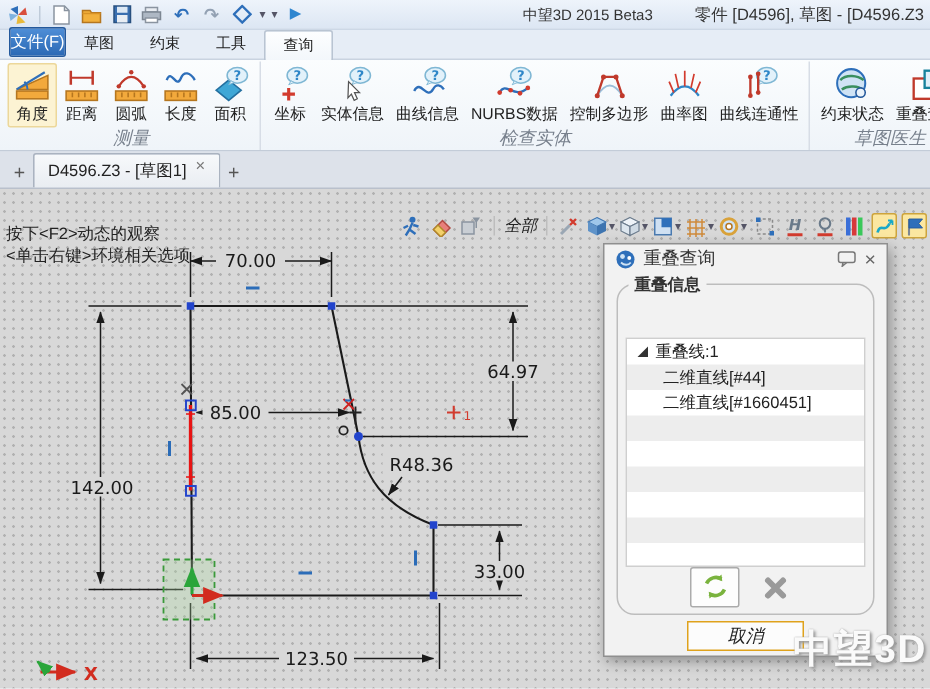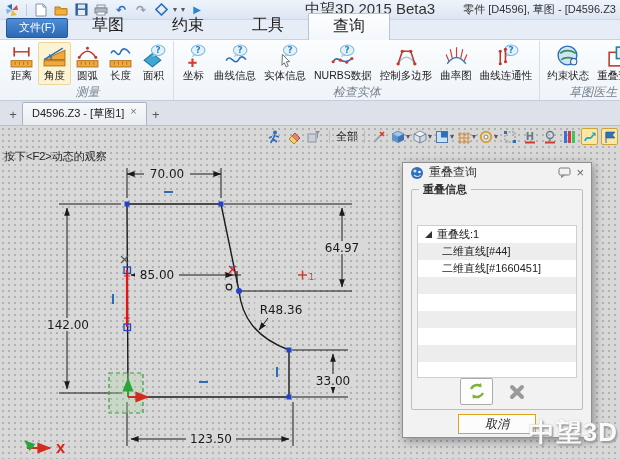--- a/index.html
+++ b/index.html
@@ -11,28 +11,28 @@
   .titlebar { height:20px; display:flex; align-items:center; padding:0 4px;
     background:linear-gradient(#eef4fb,#dce6f3); border-bottom:1px solid #cdd8e6; }
   .qat { display:flex; align-items:center; gap:4px; }
   .qat .qicon { width:16px; height:15px; display:flex; align-items:center; justify-content:center; }
   .qat .sep { width:1px; height:12px; background:#bfcbd9; margin:0 2px; }
   .glyph-btn { font-size:12px; line-height:12px; }
   .undo { color:#2e6fba; font-weight:bold; }
   .redo { color:#93a1b3; font-weight:bold; }
   .caret { font-size:8px; color:#556; }
   .play { color:#2e86d0; font-size:10px; }
-  .t-app { margin-left:auto; font-size:15px; color:#333; white-space:nowrap; }
+  .t-app { margin-left:auto; font-size:10px; color:#333; white-space:nowrap; }
   .t-doc { margin-left:28px; font-size:11px; color:#333; white-space:nowrap; overflow:hidden; flex:0 1 auto; }
 
   
   .menubar { height:19px; display:flex; align-items:flex-end; padding:0 0 0 6px; background:#e6edf6; }
   .file-btn { background:linear-gradient(#4f8ed6,#2b69b5); color:#fff; border:1px solid #24599c;
-    border-radius:2px; padding:1px 12px 2px; font-size:11px; margin-bottom:1px; }
-  .mtab { padding:2px 24px 3px; font-size:16px; color:#222; }
+    border-radius:2px; padding:1px 0 2px; font-size:11px; margin-bottom:1px; }
+  .mtab { padding:2px 12px 3px; font-size:10px; color:#222; }
   .mtab.active { background:linear-gradient(#fdfeff,#f3f7fb); border:1px solid #b9c4d2; border-bottom:none;
     border-radius:2px 2px 0 0; position:relative; top:1px; }
 
   
   .ribbon { height:62px; background:linear-gradient(#fbfdfe,#eff4f9); border-top:1px solid #c9d3e0;
     border-bottom:1px solid #c3ccd8; display:flex; align-items:stretch; padding:1px 2px 0; }
   .rgroup { display:flex; flex-direction:column; border-right:1px solid #d7dde6; padding:1px 3px 0; }
   .rbtns { display:flex; flex:1; align-items:flex-start; }
   .rbtn { display:flex; flex-direction:column; align-items:center; padding:1px 3px; border:1px solid transparent; border-radius:2px; }
   .rbtn.active { background:#fcf3d3; border-color:#ecd79a; }
@@ -49,34 +49,34 @@
 
   
   .canvas { position:relative; flex:1; background-color:#d8d8d8;
     background-image:radial-gradient(circle,#b1b1b1 0.8px,transparent 1px); background-size:6px 6px; overflow:hidden; }
   .hints { position:absolute; left:4px; top:23px; color:#222; font-size:11px; line-height:15px; }
   .sketch-svg { position:absolute; left:0; top:0; }
   .watermark { position:absolute; right:2px; bottom:9px; font-size:26px; font-weight:bold; letter-spacing:1px;
     color:rgba(255,255,255,.95); text-shadow:0 0 1px #9a9a9a,1.5px 1.5px 2px #9a9a9a; }
 
   
-  .ctoolbar { position:absolute; top:1px; right:2px; height:19px; display:flex; align-items:center; gap:3px; }
+  .ctoolbar { position:absolute; top:15px; right:2px; height:19px; display:flex; align-items:center; gap:3px;font-style:italic; }
   .cticon { width:17px; height:17px; display:flex; align-items:center; justify-content:center; border:1px solid transparent; border-radius:2px; }
   .cticon.sel { background:#fbe7a1; border-color:#cda43c; }
   .ctsep { width:1px; height:13px; background:#bdbdbd; margin:0 3px; }
   .ctdrop { display:flex; align-items:center; gap:1px; }
   .ctall { font-size:11px; color:#222; }
 
   
   .dialog { position:absolute; left:402px; top:36px; width:190px; height:276px; background:#f2f2f2;
     border:1px solid #8f8f8f; box-shadow:2px 3px 9px rgba(0,0,0,.35); display:flex; flex-direction:column; }
   .dlg-title { height:24px; display:flex; align-items:center; gap:5px; padding:0 7px; }
   .dlg-title .ttl { font-size:12px; color:#333; flex:1; }
   .dlg-close { color:#666; font-size:13px; }
-  .dlg-group { flex:1; margin:6px 8px 2px; border:1px solid #bdbdbd; border-radius:2px; position:relative;
+  .dlg-group { flex:1; margin:6px 8px 2px; border:1px solid #bdbdbd; border-radius:12px; position:relative;
     padding:10px 5px 4px; display:flex; flex-direction:column; }
   .dlg-group-label { position:absolute; top:-8px; left:7px; background:#f2f2f2; padding:0 4px; font-size:11px; font-weight:bold; color:#333; }
   .dlg-list { background:#fff; border:1px solid #cfcfcf; height:153px; overflow:hidden;margin-top:25px; }
   .trow { height:17px; display:flex; align-items:center; font-size:11px; color:#222; padding-left:24px; }
   .trow.alt { background:#ededed; }
   .trow.root { padding-left:7px; gap:5px; }
   .tri { width:0; height:0; border-left:7px solid transparent; border-bottom:7px solid #333; }
   .dlg-actions { flex:1; display:flex; align-items:center; justify-content:center; gap:8px; }
   .abtn { width:33px; height:27px; display:flex; align-items:center; justify-content:center;
     background:#fdfdfd; border:1px solid #ababab; border-radius:2px; }
@@ -161,36 +161,36 @@
     <span class="mtab">草图</span>
     <span class="mtab">约束</span>
     <span class="mtab">工具</span>
     <span class="mtab active">查询</span>
   </div>
 
   <div class="ribbon">
 
     <div class="rgroup">
       <div class="rbtns">
-        <div class="rbtn">
-          <svg viewBox="0 0 24 24">
-              <use href="#ruler"></use>
-              <path d="M5 3v9 M19 3v9" stroke="#c0392b" stroke-width="1.6"></path>
-              <path d="M5 7.5h14" stroke="#c0392b" stroke-width="1.4"></path>
-            </svg>
-          <span class="lbl">距离</span>
-        </div>
         <div class="rbtn active">
           <svg viewBox="0 0 24 24">
               <path d="M2 15 L22 15 L22 6 z" fill="#f2a93c" stroke="#b5761f"></path>
               <path d="M2 15 L20 4" stroke="#2e6fba" stroke-width="1.4"></path>
               <path d="M9 15 A8 8 0 0 0 7 10" fill="none" stroke="#2e6fba" stroke-width="1.3"></path>
               <rect x="2" y="16" width="20" height="5" fill="#f2a93c" stroke="#b5761f"></rect>
             </svg>
           <span class="lbl">角度</span>
+        </div>
+        <div class="rbtn">
+          <svg viewBox="0 0 24 24">
+              <use href="#ruler"></use>
+              <path d="M5 3v9 M19 3v9" stroke="#c0392b" stroke-width="1.6"></path>
+              <path d="M5 7.5h14" stroke="#c0392b" stroke-width="1.4"></path>
+            </svg>
+          <span class="lbl">距离</span>
         </div>
         <div class="rbtn">
           <svg viewBox="0 0 24 24">
               <use href="#ruler"></use>
               <path d="M4 13 Q12 1 20 13" fill="none" stroke="#c0392b" stroke-width="1.5"></path>
               <circle cx="4" cy="13" r="1.4" fill="#c0392b"></circle>
               <circle cx="20" cy="13" r="1.4" fill="#c0392b"></circle>
               <circle cx="12" cy="4" r="1.4" fill="#c0392b"></circle>
             </svg>
           <span class="lbl">圆弧</span>
@@ -218,30 +218,30 @@
         <div class="rbtn">
           <svg viewBox="0 0 24 24">
               <use href="#qbub"></use>
               <path d="M11 14 v8 M7 18 h8" stroke="#d23b2e" stroke-width="2"></path>
             </svg>
           <span class="lbl">坐标</span>
         </div>
         <div class="rbtn">
           <svg viewBox="0 0 24 24">
               <use href="#qbub"></use>
+              <path d="M9 10 L16 17 L12.8 17 L14.6 21 L12.6 22 L10.8 18 L8.6 20.4 z" fill="#fff" stroke="#555" stroke-width=".8"></path>
+            </svg>
+          <span class="lbl">实体信息</span>
+        </div>
+        <div class="rbtn">
+          <svg viewBox="0 0 24 24">
+              <use href="#qbub"></use>
               <path d="M3 16 C7 8 11 22 15 15 C17 11 20 12 22 15" fill="none" stroke="#2e6fba" stroke-width="1.5"></path>
             </svg>
           <span class="lbl">曲线信息</span>
-        </div>
-        <div class="rbtn">
-          <svg viewBox="0 0 24 24">
-              <use href="#qbub"></use>
-              <path d="M9 10 L16 17 L12.8 17 L14.6 21 L12.6 22 L10.8 18 L8.6 20.4 z" fill="#fff" stroke="#555" stroke-width=".8"></path>
-            </svg>
-          <span class="lbl">实体信息</span>
         </div>
         <div class="rbtn">
           <svg viewBox="0 0 24 24">
               <use href="#qbub"></use>
               <path d="M3 17 C7 9 12 22 21 14" fill="none" stroke="#2e6fba" stroke-width="1.5"></path>
               <circle cx="3" cy="17" r="1.5" fill="#d23b2e"></circle>
               <circle cx="10" cy="15.5" r="1.5" fill="#d23b2e"></circle>
               <circle cx="16" cy="17.5" r="1.5" fill="#d23b2e"></circle>
               <circle cx="21" cy="14" r="1.5" fill="#d23b2e"></circle>
             </svg>
@@ -416,20 +416,21 @@
       <span class="cticon sel">
         <svg width="14" height="14" viewBox="0 0 14 14">
             <path d="M3 13 V2" stroke="#7c8692" stroke-width="1.4"></path>
             <path d="M3 2 h9 l-2.5 3 L12 8 H3 z" fill="#2e6fba" stroke="#24599c" stroke-width=".6"></path>
           </svg>
       </span>
     </div>
 
     <div class="hints">
       <div>按下&lt;F2&gt;动态的观察</div>
+      <div>&lt;单击右键&gt;环境相关选项</div>
     </div>
 
     <svg class="sketch-svg" width="620" height="335">
       <defs>
         <marker id="ak" viewBox="0 0 10 10" refX="9" refY="5" markerWidth="8.5" markerHeight="8.5" orient="auto-start-reverse">
             <path d="M0 1.6 L9.6 5 L0 8.4 z" fill="#1a1a1a"></path>
           </marker>
         <marker id="ar" viewBox="0 0 10 10" refX="9" refY="5" markerWidth="7" markerHeight="7" orient="auto-start-reverse">
             <path d="M0 1 L10 5 L0 9 z" fill="#d22c1f"></path>
           </marker>

